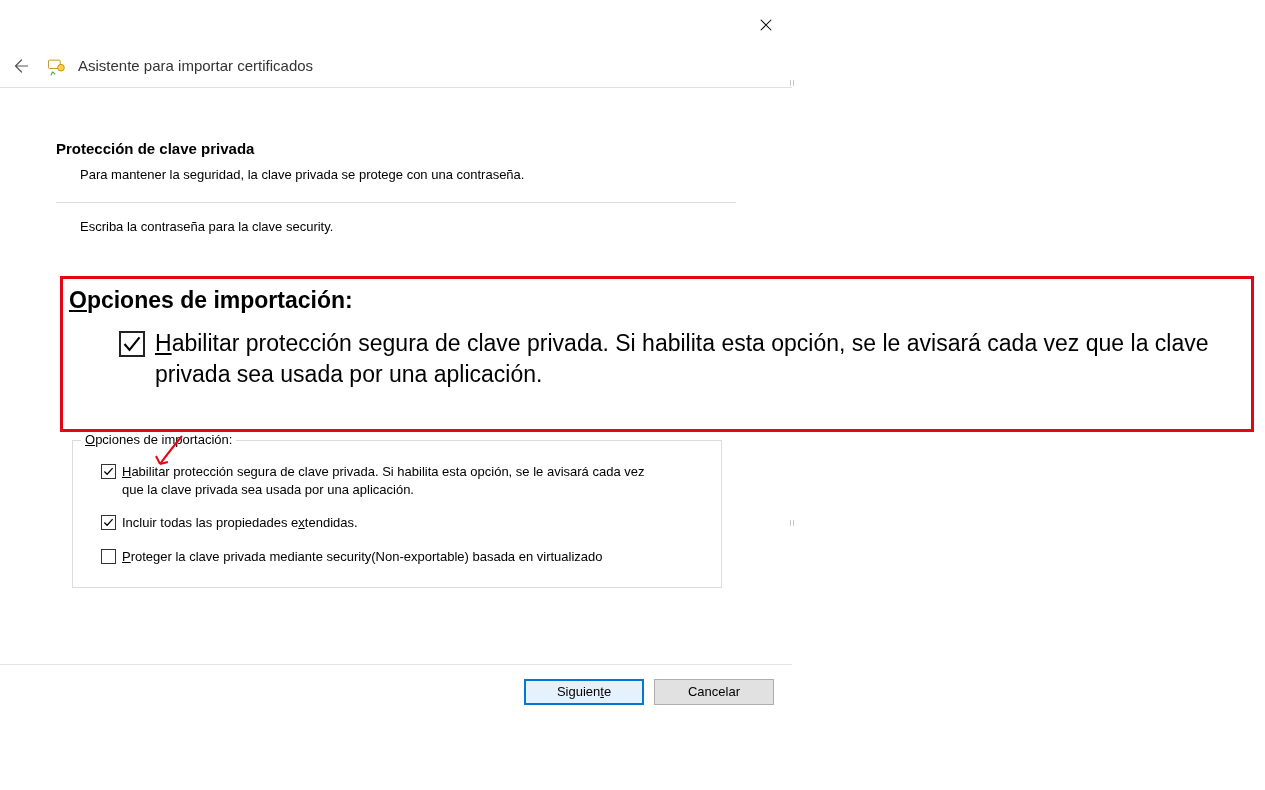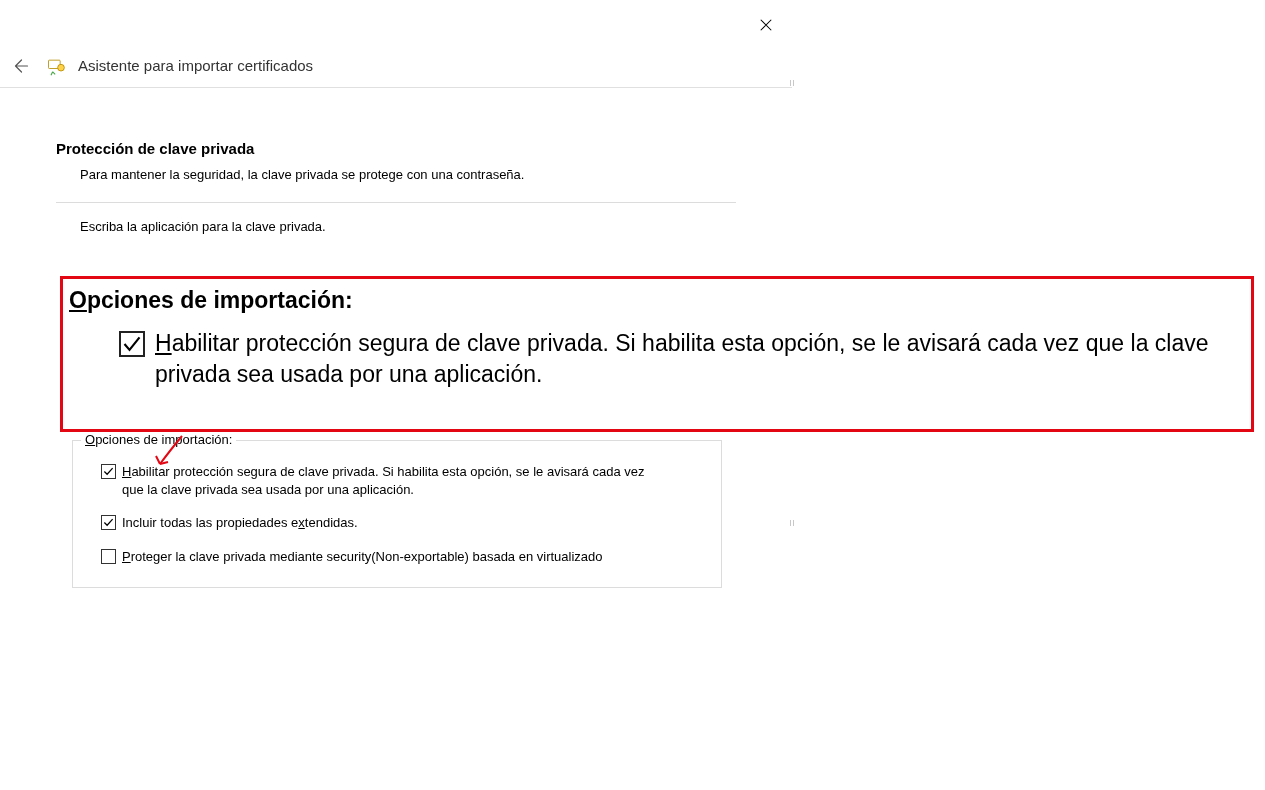--- a/index.html
+++ b/index.html
@@ -228,21 +228,21 @@
           <path d="M8 19 l3 3 M8 19 l-2 4" stroke="#4aa84a" stroke-width="1.4"></path>
         </svg>
     </span>
     <span class="header-title">Asistente para importar certificados</span>
   </div>
 
   <div class="content">
     <div class="section-title">Protección de clave privada</div>
     <div class="section-desc">Para mantener la seguridad, la clave privada se protege con una contraseña.</div>
     <div class="hr"></div>
-    <div class="cut-text">Escriba la aplicación para la clave privada.</div>
+    <div class="cut-text">Escriba la contraseña para la clave security.</div>
   </div>
 
   <div class="groupbox">
     <div class="groupbox-legend">
       <span class="uO">O</span><span>pciones de importación:</span>
     </div>
 
     <div class="check-item">
       <div class="chk checked">
         <svg viewBox="0 0 16 16">
@@ -269,20 +269,30 @@
     <div class="check-item">
       <div class="chk">
         
       </div>
       <div class="check-label">
         <span class="ul">P</span><span>roteger la clave privada mediante security(Non-exportable) basada en virtualizado</span>
       </div>
     </div>
   </div>
 
+  <div class="footer">
+    <div class="btn primary">
+      <span>Siguien</span>
+        <span class="ul">t</span>
+        <span>e</span>
+    </div>
+    <div class="btn">
+      <span>Cancelar</span>
+    </div>
+  </div>
 </div>
 
 <div class="callout">
   <div class="callout-title">
     <span class="uO">O</span><span>pciones de importación:</span>
   </div>
   <div class="callout-row">
     <div class="big-check">
       <svg viewBox="0 0 24 24">
           <path d="M3 12 L9 19 L21 4" stroke="#000" stroke-width="2.6" fill="none"></path>

